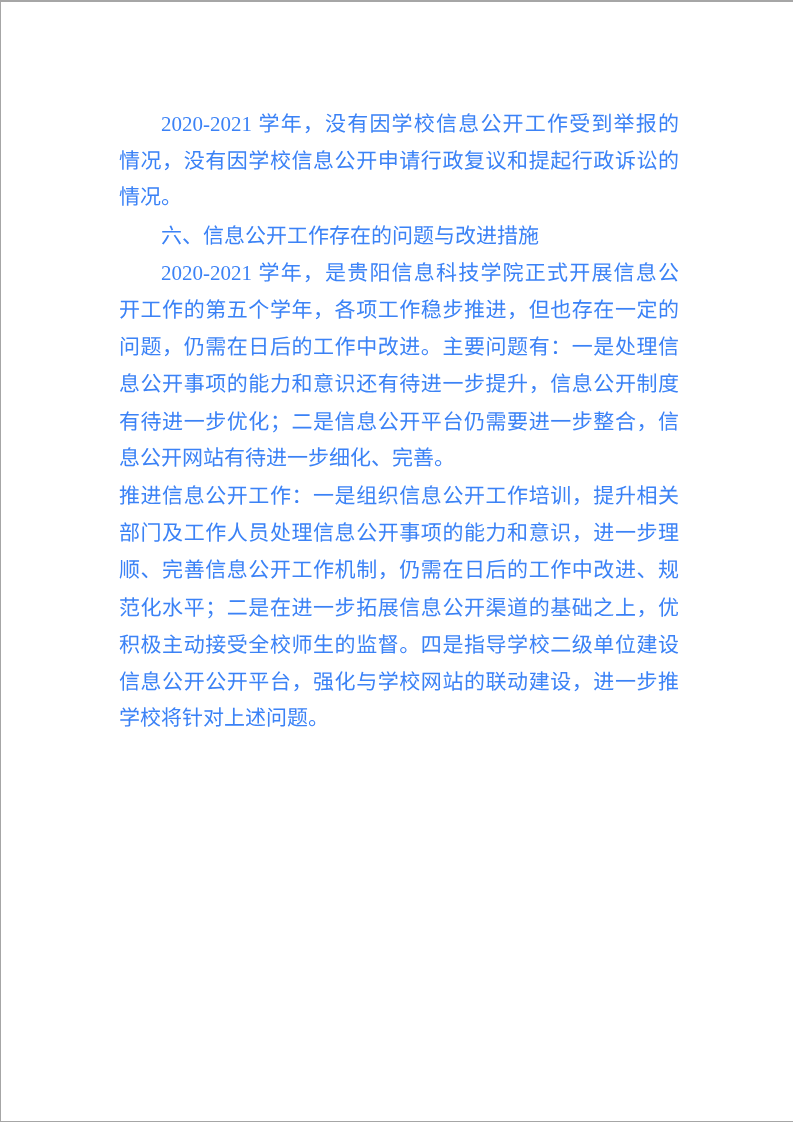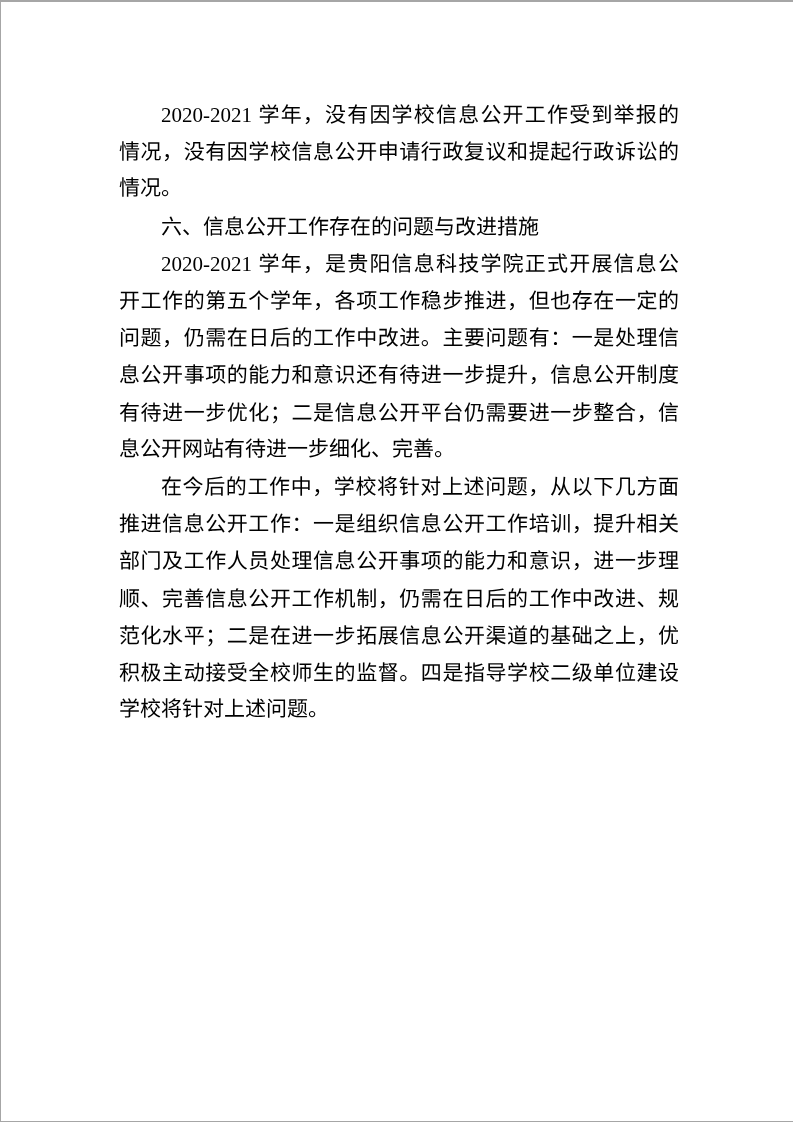--- a/index.html
+++ b/index.html
@@ -14,26 +14,26 @@
     box-sizing: border-box;
     background: #ffffff;
     border-top: 2px solid #a6a6a6;
     border-left: 1px solid #a6a6a6;
     border-bottom: 1px solid #a6a6a6;
     overflow: hidden;
   }
   .doc {
     position: absolute;
     left: 118px;
-    top: 95px;
+    top: 104px;
     width: 560px;
     font-family: "Liberation Serif", "DejaVu Serif", serif;
     font-size: 21px;
     line-height: 37.2px;
-    color: #000000;
+    color: #3b82f6;
   }
   .block { margin: 0; padding: 0; }
   .line {
     white-space: nowrap;
     text-align: justify;
     text-align-last: justify;
   }
   .line.last {
     text-align-last: left;
     font-family: Liberation Mono, monospace;
@@ -69,23 +69,23 @@
     <div class="block">
       <div class="line indent">2020-2021 学年，是贵阳信息科技学院正式开展信息公</div>
       <div class="line">开工作的第五个学年，各项工作稳步推进，但也存在一定的</div>
       <div class="line">问题，仍需在日后的工作中改进。主要问题有：一是处理信</div>
       <div class="line">息公开事项的能力和意识还有待进一步提升，信息公开制度</div>
       <div class="line">有待进一步优化；二是信息公开平台仍需要进一步整合，信</div>
       <div class="line last">息公开网站有待进一步细化、完善。</div>
     </div>
 
     <div class="block">
-      <div class="line indent">在今后的工作中，学校将针对上述问题，从以下几方面</div>
       <div class="line">推进信息公开工作：一是组织信息公开工作培训，提升相关</div>
       <div class="line">部门及工作人员处理信息公开事项的能力和意识，进一步理</div>
       <div class="line">顺、完善信息公开工作机制，仍需在日后的工作中改进、规</div>
       <div class="line">范化水平；二是在进一步拓展信息公开渠道的基础之上，优</div>
       <div class="line">积极主动接受全校师生的监督。四是指导学校二级单位建设</div>
+      <div class="line">信息公开公开平台，强化与学校网站的联动建设，进一步推</div>
       <div class="line last">学校将针对上述问题。</div>
     </div>
 
   </div>
 </div>
 
 </body></html>

